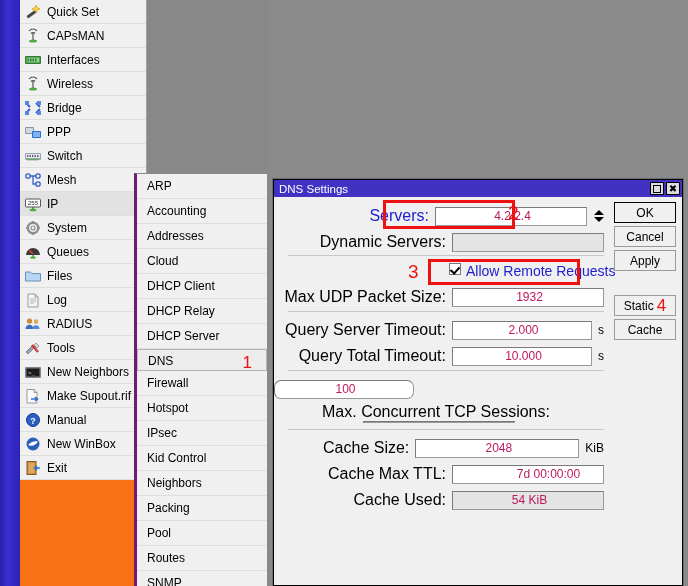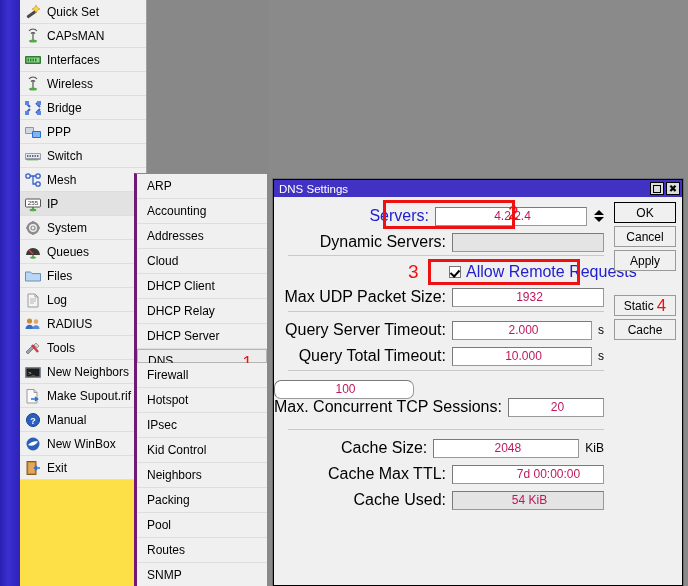--- a/index.html
+++ b/index.html
@@ -15,21 +15,21 @@
   
   .blue-strip {
     position: absolute; left: 0; top: 0; width: 20px; height: 586px;
     background: linear-gradient(to right, #2a1fb0 0%, #3b2fd0 40%, #2d22b8 100%);
     overflow: hidden;
   }
 
   
   .main-menu {
     position: absolute; left: 20px; top: 0; width: 127px; height: 586px;
-    background: #fde047;
+    background: #f97316;
     border-right: 1px solid #a0a0a0;
   }
   .menu-item {
     position: relative;
     height: 24px;
     display: flex;
     align-items: center;
     padding-left: 4px;
     border-bottom: 1px solid #dedede;
     background: #f0f0f0;
@@ -67,21 +67,21 @@
     padding-left: 10px;
     border-bottom: 1px solid #dedede;
     color: #000; font-size: 12px;
     background: #f0f0f0;
     cursor: default;
     white-space: nowrap;
   }
   .sub-item.sel {
     background: #ececec;
     border: 1px solid #b5b5b5;
-    height: 14px; line-height: 23px;
+    height: 22px; line-height: 23px;
   }
   .sub-item .anno-num {
     position: absolute; right: 14px; top: 0;
     color: #ee1111; font-size: 17px; font-weight: normal;
     line-height: 25px;
   }
 
   
   .desktop {
     position: absolute; left: 269px; top: 0; width: 419px; height: 586px;
@@ -163,22 +163,22 @@
   .spinner .up, .spinner .dn {
     width: 0; height: 0;
     border-left: 5px solid transparent;
     border-right: 5px solid transparent;
   }
   .spinner .up { border-bottom: 5px solid #000; margin-bottom: 2px; }
   .spinner .dn { border-top: 5px solid #000; }
 
   .chkrow {
     position: absolute;
-    display: flex; align-items: center;
-    font-size: 16px;
+    display: flex; align-items: flex-start;
+    font-size: 14px;
   }
   .chk {
     width: 12px; height: 12px;
     background: #fff;
     border: 1px solid #777;
     margin-right: 5px;
     position: relative;
     cursor: default;
   }
   .chk::after {
@@ -500,30 +500,30 @@
         <div class="field" style="width:140px;">10.000</div>
         <span class="unit">s</span>
       </div>
 
       <div class="sep" style="left:14px; top:173px; width:316px;"></div>
 
       <div class="row" style="top:182px;">
         <div class="field" style="width:140px;border-radius:7px;">100</div>
       </div>
 
-      <div class="row" style="top:200px;">
+      <div class="row" style="top:206px;flex-direction:column;">
         <span class="lab">Max. Concurrent TCP Sessions:</span>
         <div class="field" style="width:152px;">20</div>
       </div>
 
       <div class="sep" style="left:14px; top:232px; width:316px;"></div>
 
       <div class="row" style="top:241px;">
         <span class="lab">Cache Size:</span>
-        <div class="field" style="width:146px;">2048</div>
+        <div class="field" style="width:164px;">2048</div>
         <span class="unit">KiB</span>
       </div>
 
       <div class="row" style="top:267px;">
         <span class="lab">Cache Max TTL:</span>
         <div class="field" style="width:152px;padding-left:41px;">7d 00:00:00</div>
       </div>
 
       <div class="row" style="top:293px;">
         <span class="lab">Cache Used:</span>

